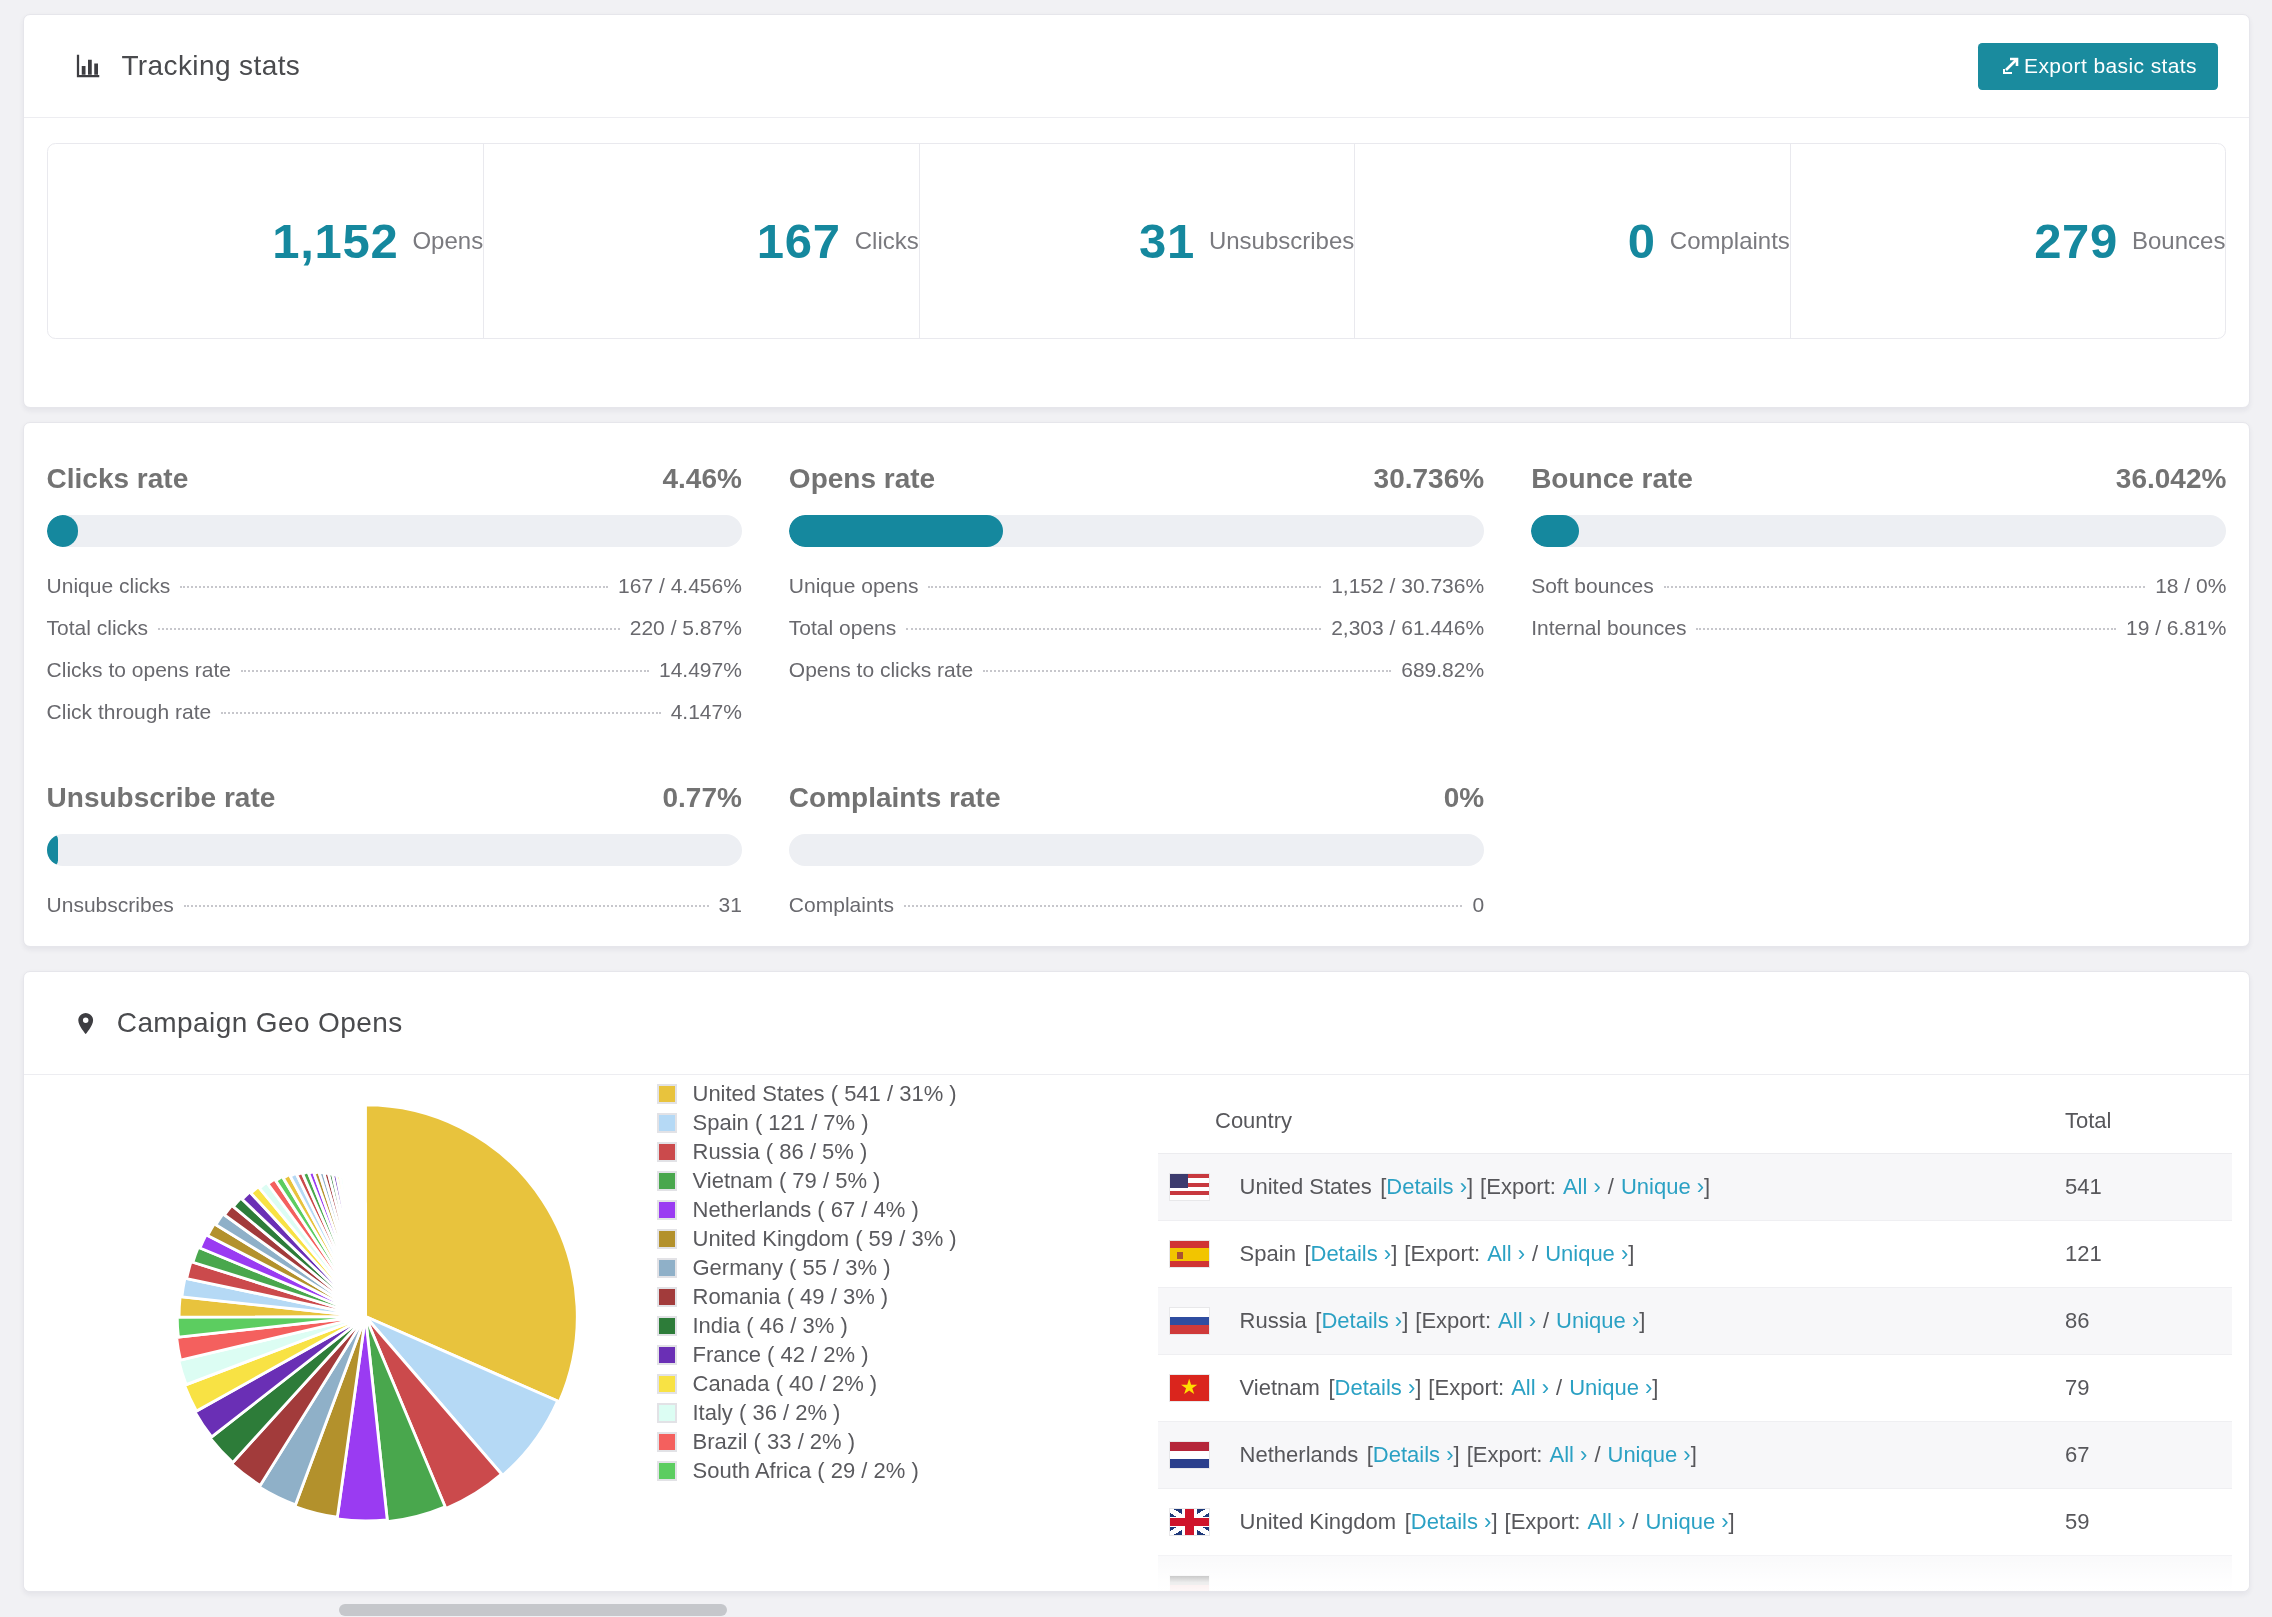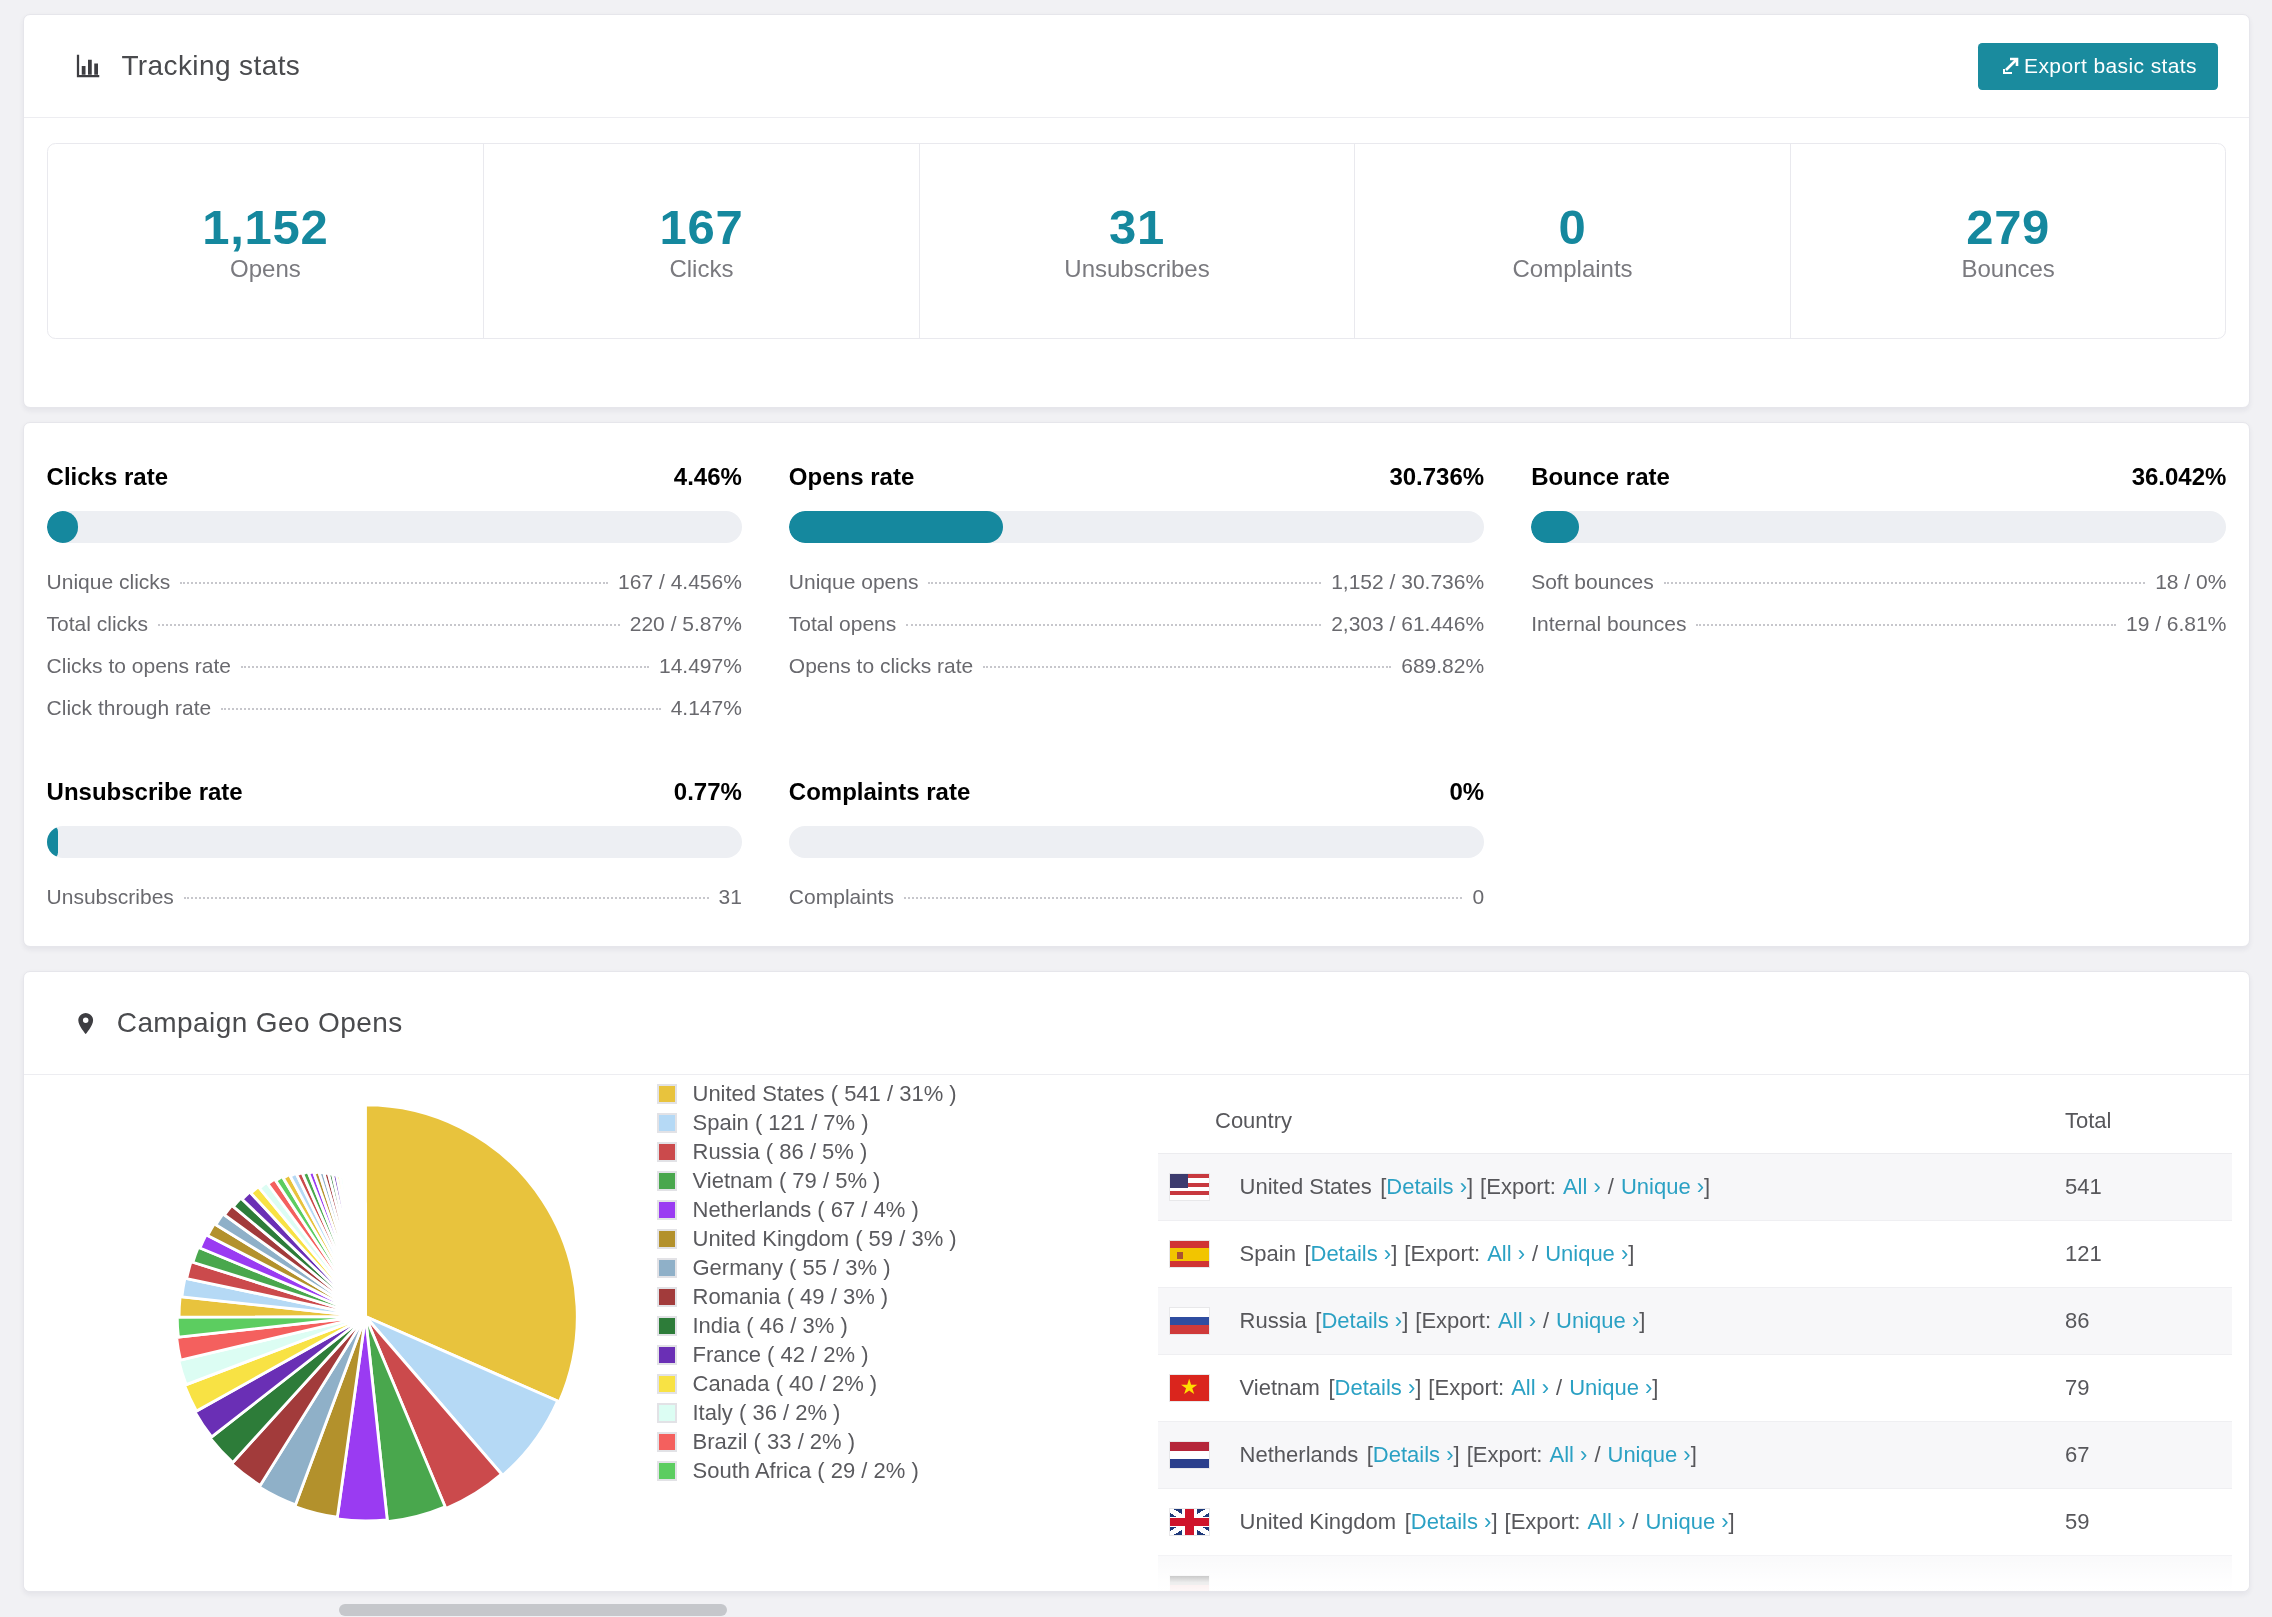--- a/index.html
+++ b/index.html
@@ -42,33 +42,33 @@
     font-size:21px; font-family:inherit; letter-spacing:0.4px;
     cursor:pointer;
   }
   .counters-box {
     margin:25.4px 22.6px 0;
     height:196px;
     border:1.4px solid #e9e9ee; border-radius:8.5px;
     display:grid; grid-template-columns:repeat(5,1fr);
     overflow:hidden;
   }
-  .counter { display:flex; flex-direction:column; align-items:center; justify-content:center; }
+  .counter { display:flex; flex-direction:row; align-items:center; justify-content:flex-end; gap:14px; }
   .counter + .counter { border-left:1.4px solid #e9e9ee; }
   .counter-value { font-size:49px; font-weight:700; color:#15889e; letter-spacing:0.7px; }
   .counter-label { font-size:24px; color:#7a7a7f; }
 
   
   .rates-grid {
     padding:40px 22.6px 0;
     display:grid; grid-template-columns:repeat(3,1fr);
     column-gap:47px; row-gap:40px;
   }
   .rate-head { display:flex; justify-content:space-between; align-items:baseline; }
-  .rate-title, .rate-value { font-size:24px; font-weight:700; color:#000000; }
+  .rate-title, .rate-value { font-size:28px; font-weight:700; color:#737373; }
   .bar-track { margin-top:20px; height:32px; background:#edeff3; border-radius:16px; overflow:hidden; }
   .bar-fill  { height:100%; background:#15889e; border-radius:16px; }
   .rate-rows { margin-top:27px; }
   .rate-row  { display:flex; align-items:baseline; height:42px; font-size:21px; color:#69696e; }
   .rate-row-label { white-space:nowrap; }
   .leader { flex:1; border-bottom:2.1px dotted #c7c7cc; margin:0 10px; transform:translateY(-5px); }
   .rate-row-value { white-space:nowrap; }
 
   
   .geo-body { position:relative; height:524px; }

